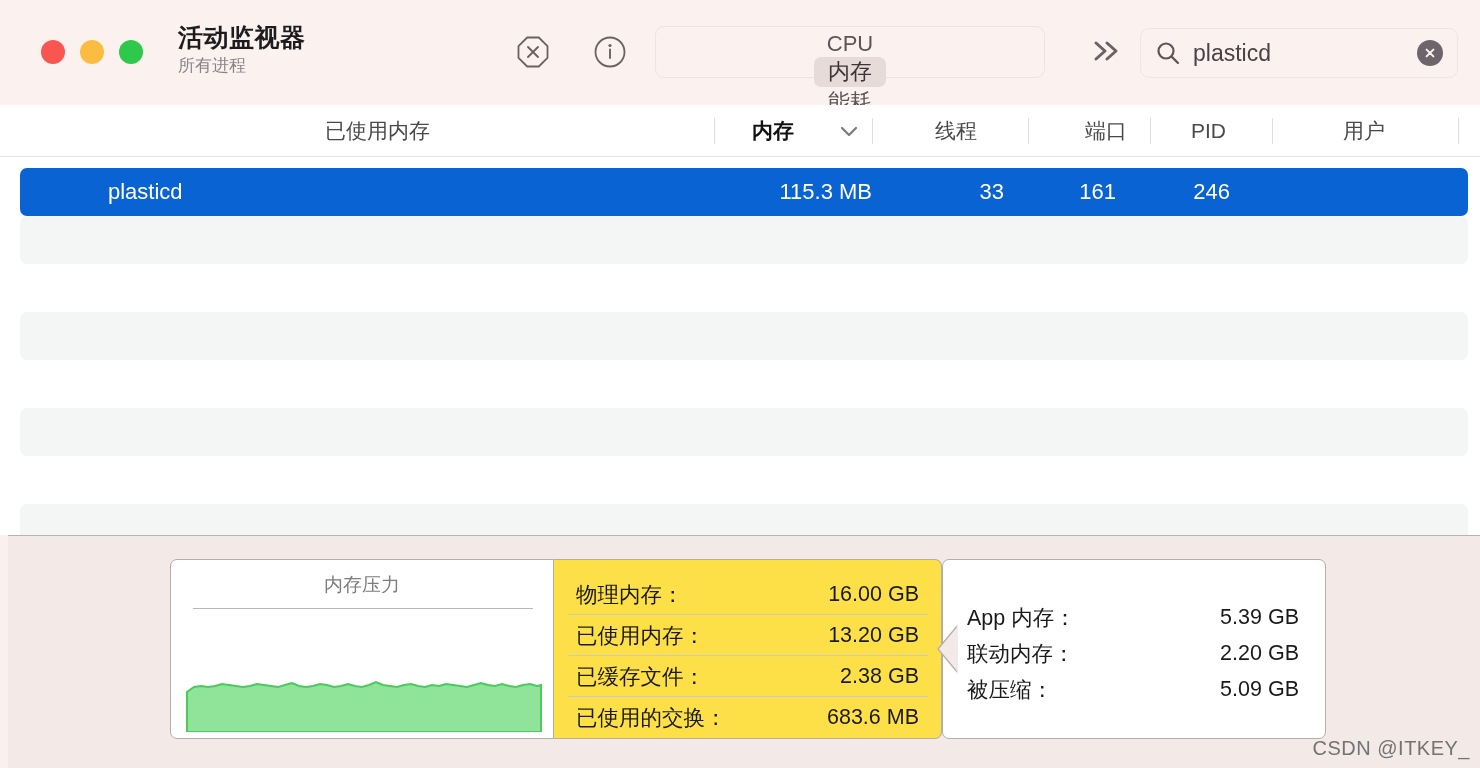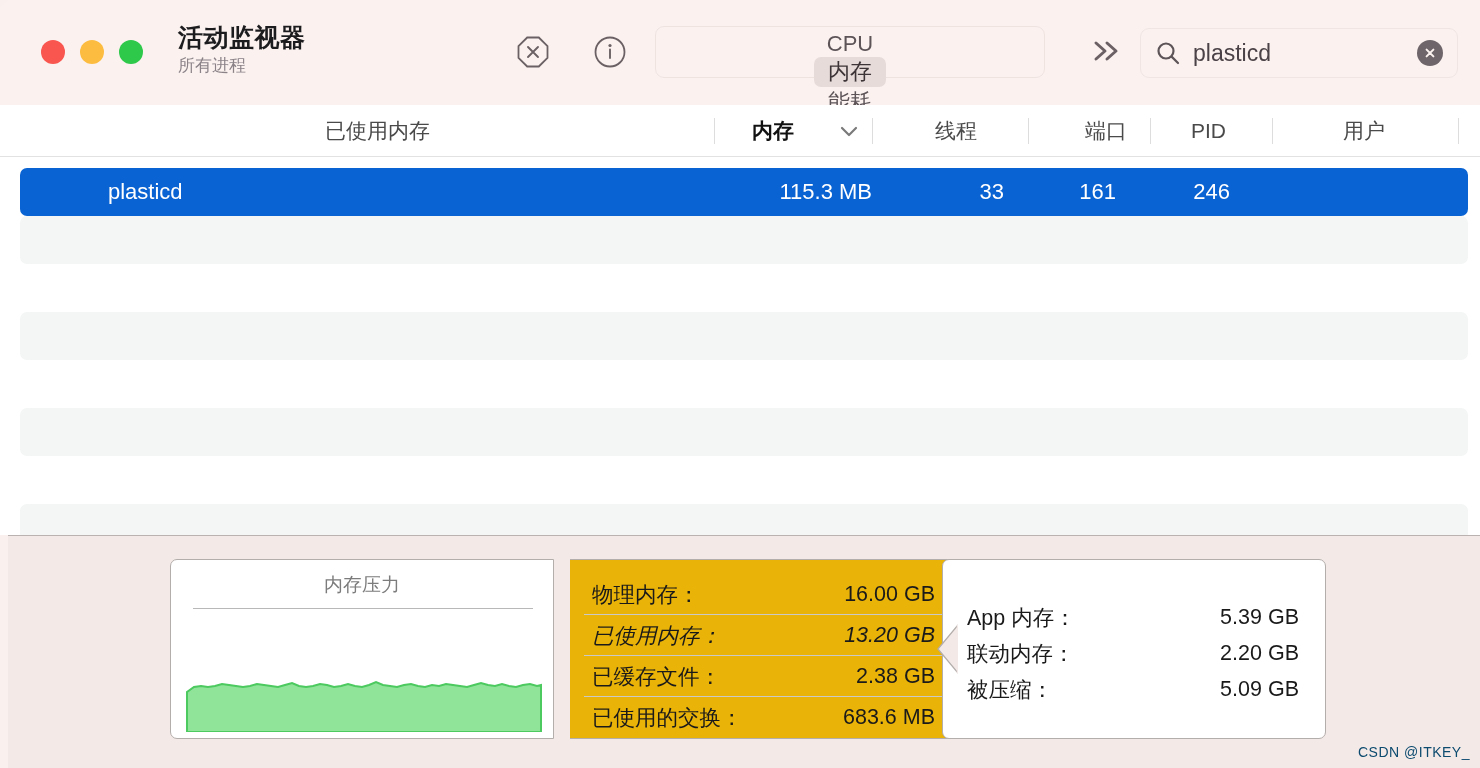--- a/index.html
+++ b/index.html
@@ -176,23 +176,23 @@
     position: absolute; left: 22px; top: 48px;
     width: 340px; height: 1px; background: #b8b8b8;
   }
   .graph-area {
     position: absolute; left: 14px; bottom: 6px;
     width: 358px; height: 62px;
   }
   .graph-area svg { display: block; width: 100%; height: 100%; }
 
   .panel-stats {
-    position: absolute; left: 562px; top: 23px;
+    position: absolute; left: 546px; top: 23px;
     width: 388px; height: 180px;
-    background: #eab308;
+    background: #fde047;
     border: 1px solid #b3adab;
     border-left: none;
     border-radius: 0 7px 7px 0;
   }
   .stat-row {
     position: absolute; left: 0; width: 100%;
     height: 40px;
     display: flex; align-items: center;
     justify-content: space-between;
     padding: 0 22px;
@@ -222,21 +222,21 @@
   
   .notch {
     position: absolute; left: 928px; top: 88px;
     width: 22px; height: 50px;
     z-index: 5;
   }
   .notch svg { display: block; }
 
   .watermark {
     position: absolute; right: 18px; bottom: 8px;
-    font-size: 14px; color: #0c4a6e;
+    font-size: 20px; color: #737373;
     letter-spacing: 0.5px;
   }
 </style>
 </head>
 <body>
 
 <div id="app">
 
   <div class="titlebar">
 
@@ -353,21 +353,21 @@
       </div>
     </div>
 
     <div class="panel-stats">
       <div class="stat-row" style="top:14px;">
         <span>物理内存：</span>
         <span>16.00 GB</span>
       </div>
       <div class="stat-sep" style="top:54px;"></div>
 
-      <div class="stat-row" style="top:55px;font-style:italic;">
+      <div class="stat-row" style="top:55px;">
         <span>已使用内存：</span>
         <span>13.20 GB</span>
       </div>
       <div class="stat-sep" style="top:95px;"></div>
 
       <div class="stat-row" style="top:96px;">
         <span>已缓存文件：</span>
         <span>2.38 GB</span>
       </div>
       <div class="stat-sep" style="top:136px;"></div>

